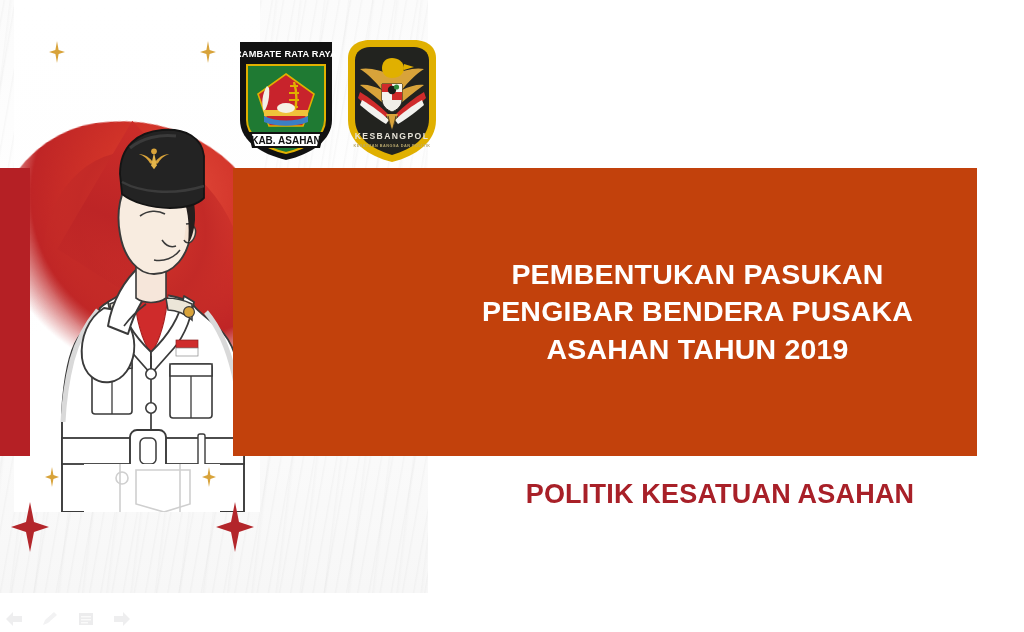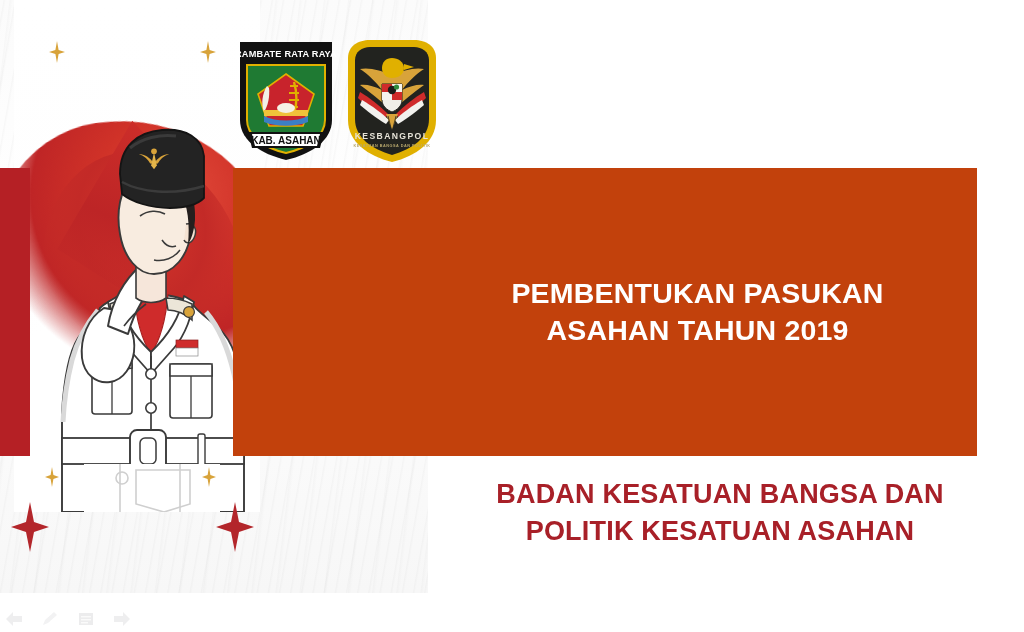--- a/index.html
+++ b/index.html
@@ -402,26 +402,26 @@
       <path d="M44 80 L48 96 L52 80" fill="none" stroke="#22231f" stroke-width="0.8"></path>
 
       <text x="48" y="103" text-anchor="middle" fill="#e6e3d8" font-family="'Liberation Sans', sans-serif" font-size="8.6" font-weight="bold" letter-spacing="1.4">KESBANGPOL</text>
       <text x="48" y="111" text-anchor="middle" fill="#b9a96e" font-family="'Liberation Sans', sans-serif" font-size="3.8" font-weight="bold" letter-spacing="0.5">KESATUAN BANGSA DAN POLITIK</text>
     </svg>
   </div>
 
   <div class="title-banner">
     <div class="title-text">
       <span class="line">PEMBENTUKAN PASUKAN</span>
+      <span class="line">PENGIBAR BENDERA PUSAKA</span>
       <span class="line">ASAHAN TAHUN 2019</span>
     </div>
   </div>
 
   <div class="subtitle">
-    <span class="line">BADAN KESATUAN BANGSA DAN</span>
     <span class="line">POLITIK KESATUAN ASAHAN</span>
   </div>
 
   <div class="bottom-toolbar">
     <div class="tb-icon">
       <svg width="18" height="16" viewBox="0 0 18 16">
           <path d="M8 1 L8 5 L17 5 L17 11 L8 11 L8 15 L1 8 Z" fill="#ededee"></path>
         </svg>
     </div>
     <div class="tb-icon">

